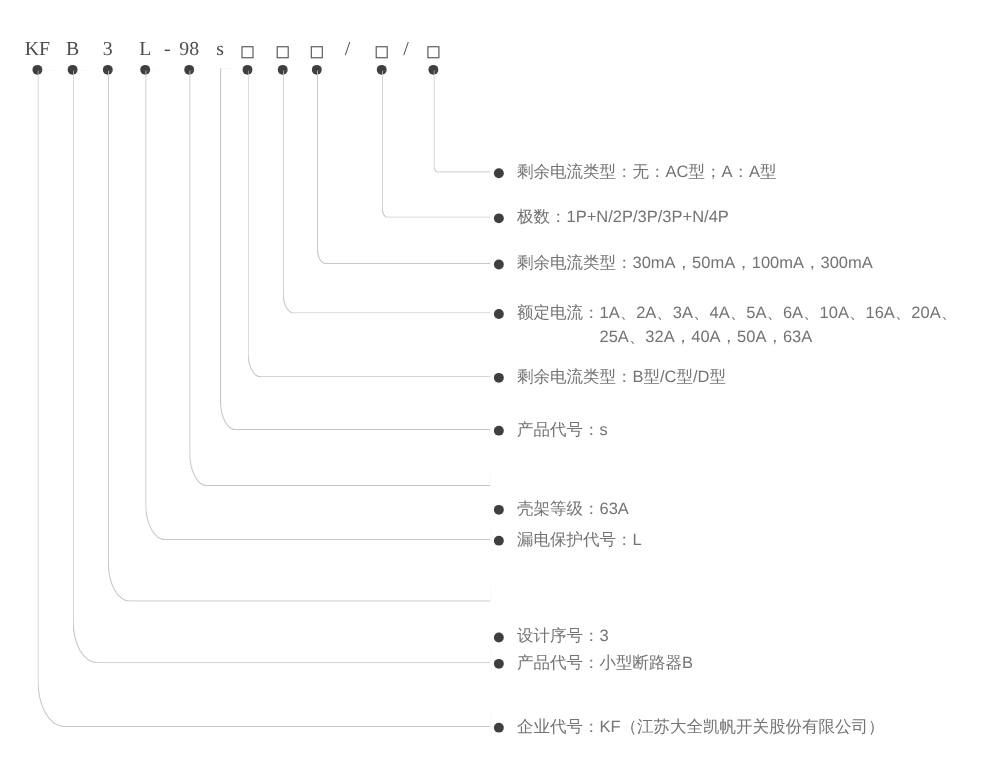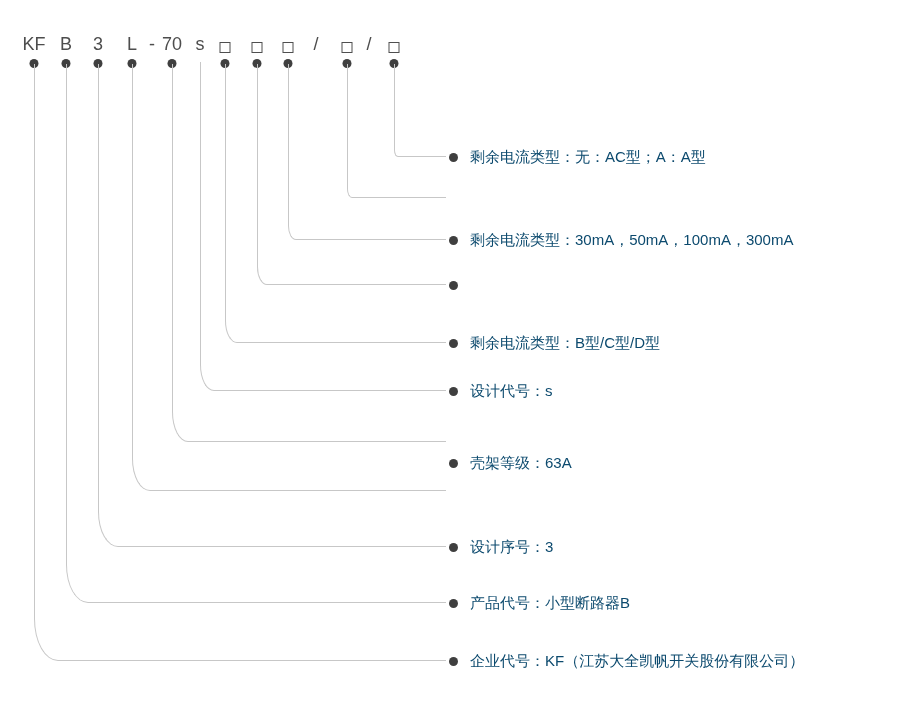--- a/index.html
+++ b/index.html
@@ -14,20 +14,21 @@
   
   .sym {
     position: absolute;
     top: 33px;
     height: 22px;
     line-height: 22px;
     transform: translateX(-50%);
     font-size: 18px;
     color: #4d4d4d;
     white-space: nowrap;
+    font-family: Liberation Serif, serif;
   }
   
   .sq {
     position: absolute;
     top: 42px;
     width: 9px;
     height: 9px;
     border: 1.5px solid #4f4f4f;
     transform: translateX(-50%);
     background: #ffffff;
@@ -49,21 +50,21 @@
     border-left: 1px solid #c7c7c7;
     border-bottom: 1px solid #c7c7c7;
     box-sizing: border-box;
   }
   
   .label {
     position: absolute;
     left: 449px;
     font-size: 15px;
     line-height: 22px;
-    color: #0c4a6e;
+    color: #737373;
     white-space: nowrap;
   }
   .label .bullet {
     position: absolute;
     left: 0;
     top: 6.5px;
     width: 9px;
     height: 9px;
     border-radius: 50%;
     background: #3f3f3f;
@@ -75,21 +76,21 @@
 </head>
 <body>
 
 <div class="canvas">
 
   <span class="sym" style="left:34px">KF</span>
   <span class="sym" style="left:66px">B</span>
   <span class="sym" style="left:98px">3</span>
   <span class="sym" style="left:132px">L</span>
   <span class="sym" style="left:152px">-</span>
-  <span class="sym" style="left:172px">70</span>
+  <span class="sym" style="left:172px">98</span>
   <span class="sym" style="left:200px">s</span>
   <span class="sq" style="left:225px"></span>
   <span class="sq" style="left:257px"></span>
   <span class="sq" style="left:288px"></span>
   <span class="sym" style="left:316px">/</span>
   <span class="sq" style="left:347px"></span>
   <span class="sym" style="left:369px">/</span>
   <span class="sq" style="left:394px"></span>
 
   <span class="dot" style="left:34px"></span>
@@ -115,57 +116,71 @@
   <div class="conn" style="left:347px; top:64px; width:99px;  height:134px; border-bottom-left-radius:5px 9px;"></div>
   <div class="conn" style="left:394px; top:64px; width:52px;  height:93px;  border-bottom-left-radius:4px 7px;"></div>
 
   <div class="label" style="top:146px">
     <span class="bullet"></span>
     <div class="text">
         <span class="line">剩余电流类型：无：AC型；A：A型</span>
       </div>
   </div>
 
+  <div class="label" style="top:187px">
+    <span class="bullet"></span>
+    <div class="text">
+        <span class="line">极数：1P+N/2P/3P/3P+N/4P</span>
+      </div>
+  </div>
 
   <div class="label" style="top:229px">
     <span class="bullet"></span>
     <div class="text">
         <span class="line">剩余电流类型：30mA，50mA，100mA，300mA</span>
       </div>
   </div>
 
   <div class="label" style="top:274px">
     <span class="bullet"></span>
     <div class="text">
+      <span class="line">额定电流：1A、2A、3A、4A、5A、6A、10A、16A、20A、</span>
+      <span class="line indent">25A、32A，40A，50A，63A</span>
     </div>
   </div>
 
   <div class="label" style="top:332px">
     <span class="bullet"></span>
     <div class="text">
         <span class="line">剩余电流类型：B型/C型/D型</span>
       </div>
   </div>
 
   <div class="label" style="top:380px">
     <span class="bullet"></span>
     <div class="text">
-        <span class="line">设计代号：s</span>
+        <span class="line">产品代号：s</span>
       </div>
   </div>
 
   <div class="label" style="top:452px">
     <span class="bullet"></span>
     <div class="text">
         <span class="line">壳架等级：63A</span>
       </div>
   </div>
 
+  <div class="label" style="top:480px">
+    <span class="bullet"></span>
+    <div class="text">
+        <span class="line">漏电保护代号：L</span>
+      </div>
+  </div>
 
-  <div class="label" style="top:536px">
+  <div class="label" style="top:568px">
     <span class="bullet"></span>
     <div class="text">
         <span class="line">设计序号：3</span>
       </div>
   </div>
 
   <div class="label" style="top:650px">
     <span class="bullet"></span>
     <div class="text">
         <span class="line">企业代号：KF（江苏大全凯帆开关股份有限公司）</span>

